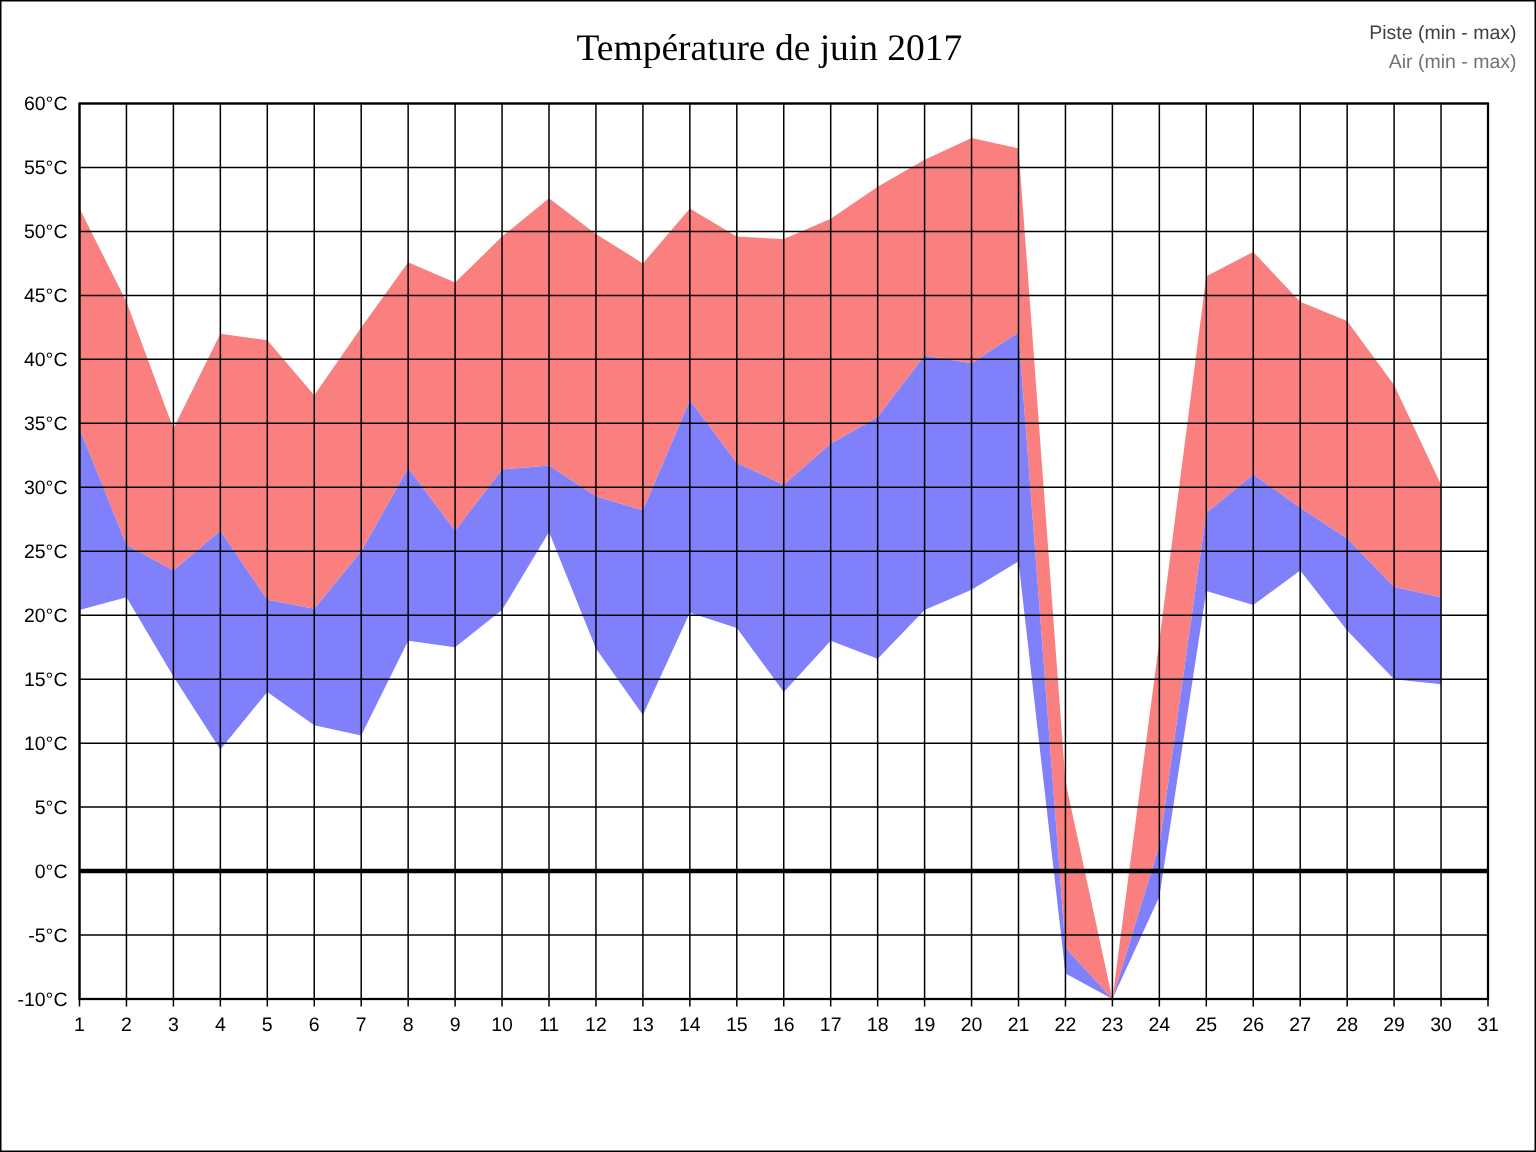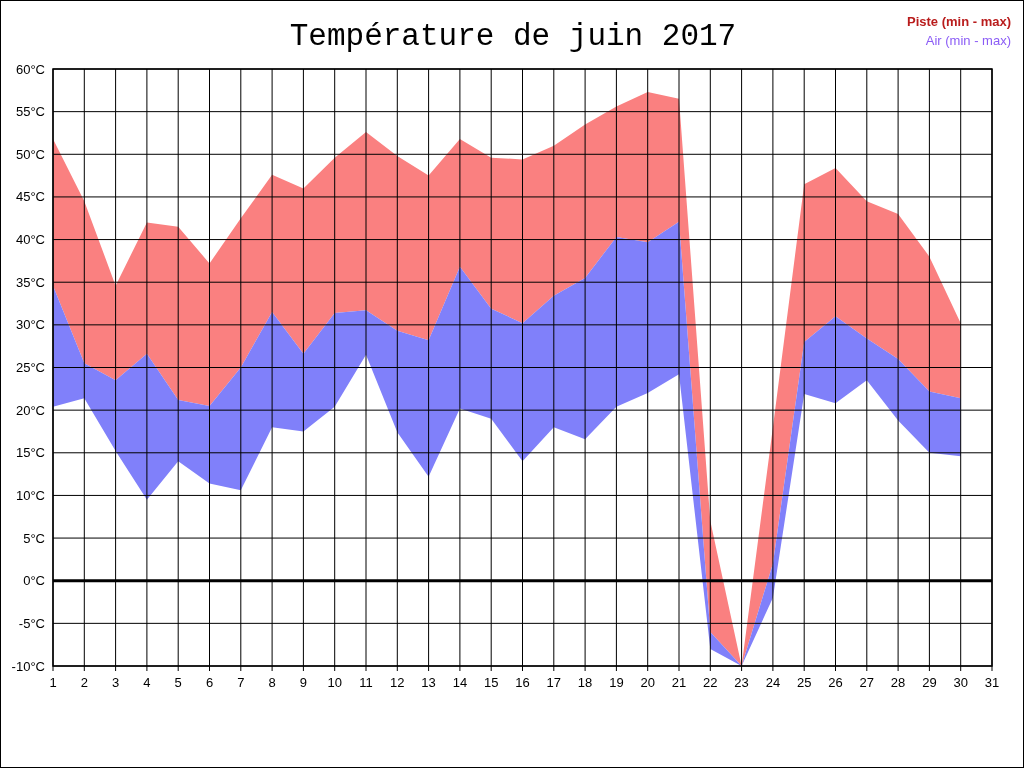--- a/index.html
+++ b/index.html
@@ -20,37 +20,37 @@
     box-sizing: border-box;
     border: 1px solid #000000;
     background: #ffffff;
   }
   #chart-title {
     position: absolute;
     top: 18px;
     left: 0;
     width: 1024px;
     text-align: center;
-    font-size: 31px;
+    font-size: 25px;
     color: #000000;
-    font-family: Liberation Mono, monospace;
+    font-family: Liberation Serif, serif;
   }
   #legend {
     position: absolute;
     top: 12px;
     right: 12px;
     text-align: right;
     line-height: 1.45;
   }
   .legend-entry {
     font-size: 13px;
     white-space: nowrap;
   }
-  #legend-piste { color: #b91c1c; font-weight: bold; }
-  #legend-air   { color: #8b5cf6; }
+  #legend-piste { color: #404040; }
+  #legend-air   { color: #737373; }
 
   #plot-wrap {
     position: absolute;
     left: 0;
     top: 0;
     width: 1024px;
     height: 592px;
   }
   #plot-svg {
     position: absolute;

